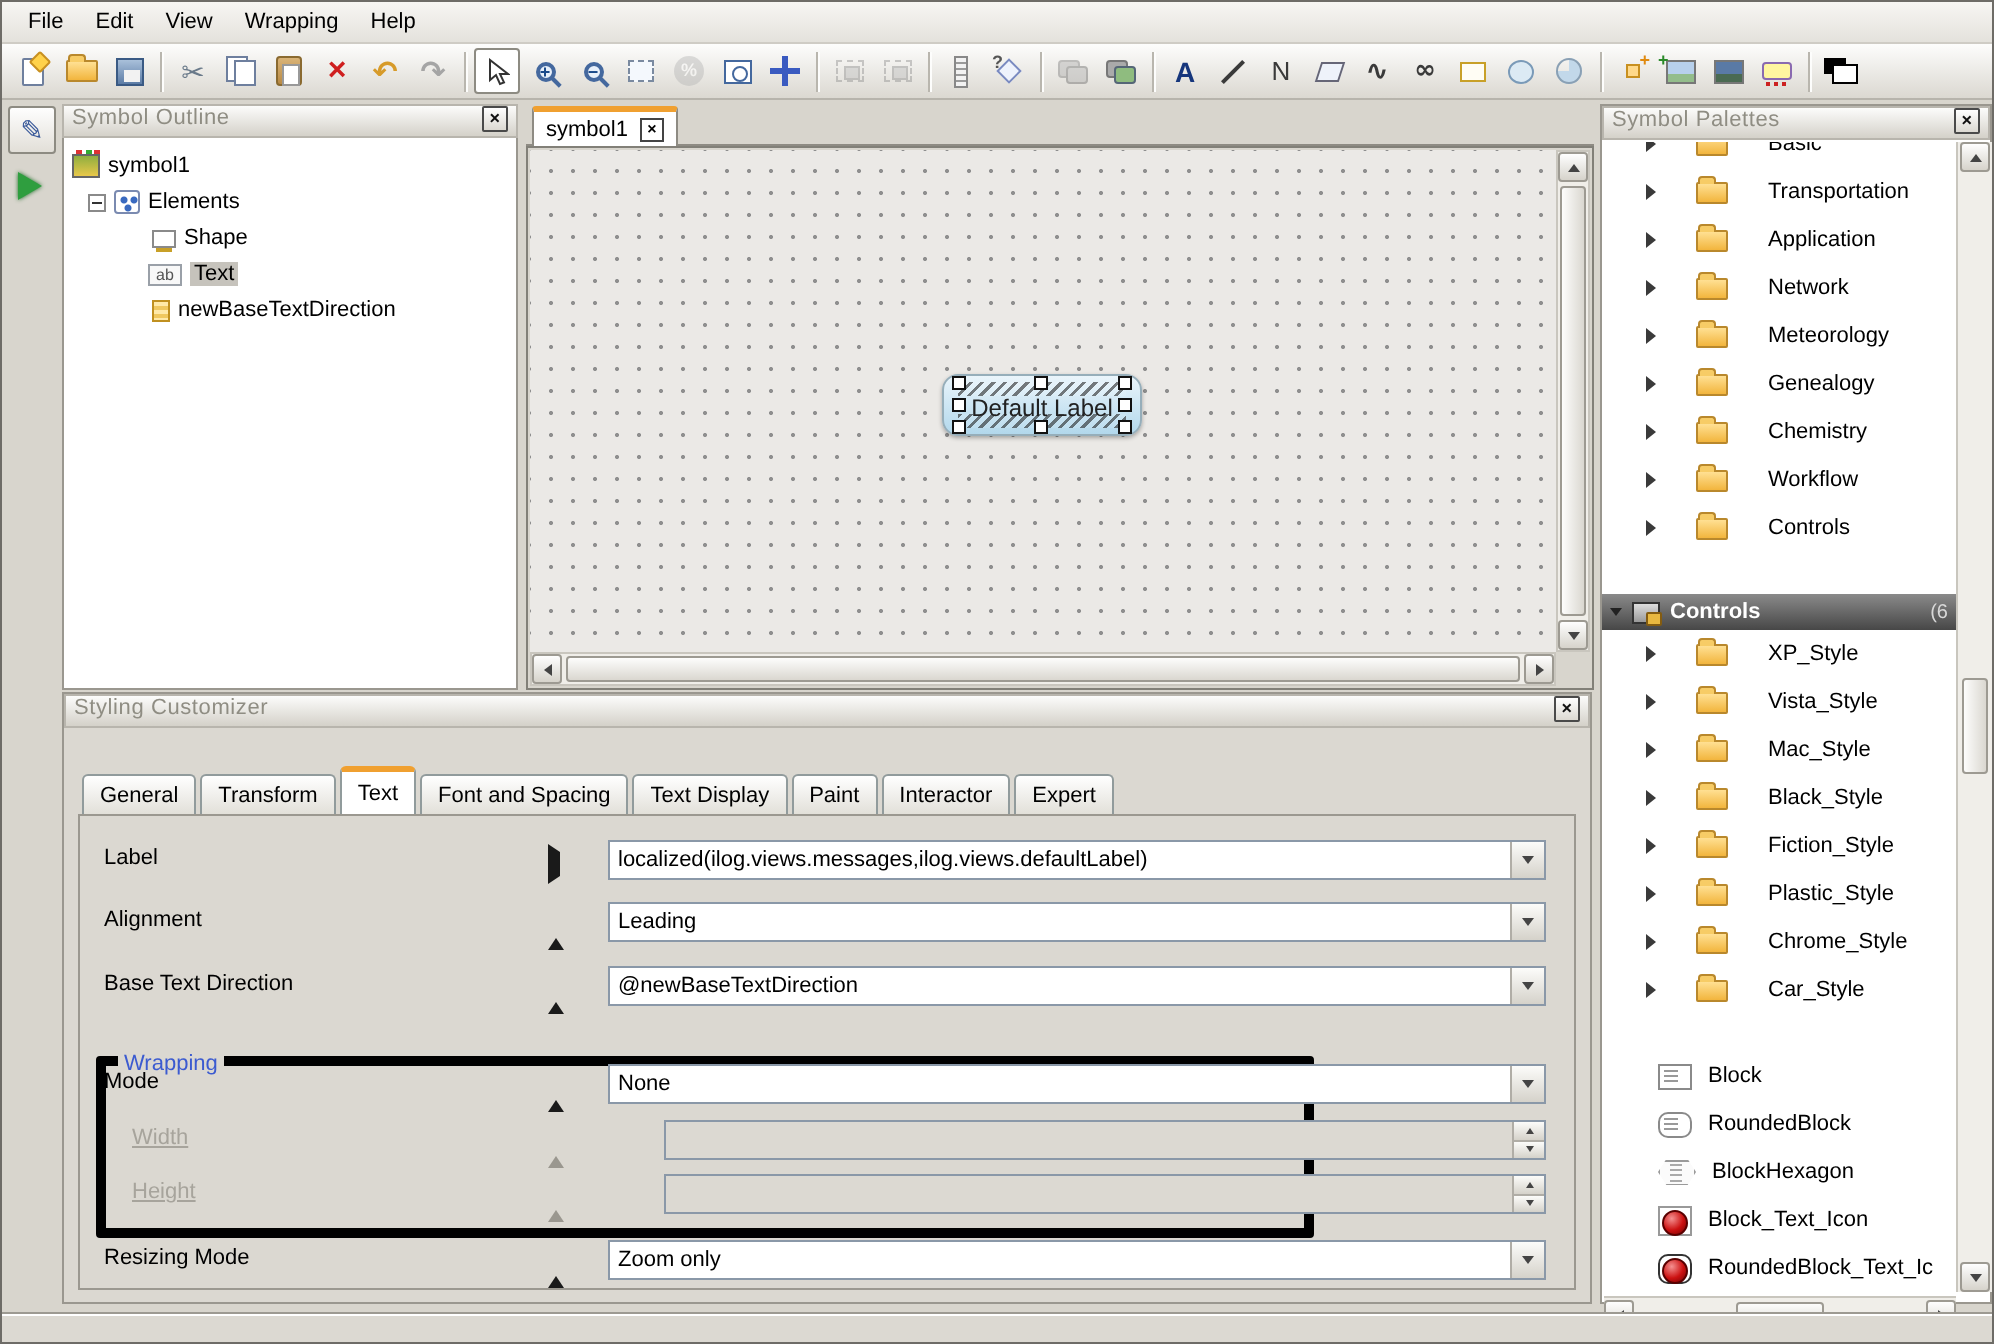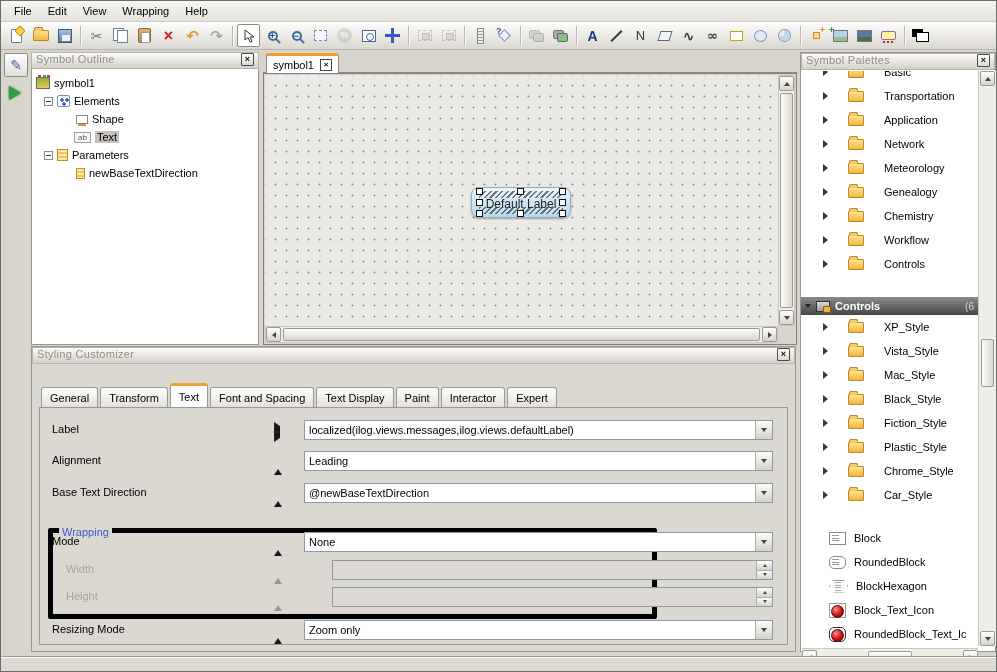--- a/index.html
+++ b/index.html
@@ -148,21 +148,21 @@
   .rp-hsb { position:absolute; left:1px; top:578px; width:176px; height:17px; background:#f0eee9; border-top:1px solid #c9c6be; }
 
   
   .customizer { position:absolute; left:31px; top:346px; width:765px; height:306px; background:#dbd8d1; border:1px solid #9a978f; }
   .cz-tabs { position:absolute; left:9px; top:37px; height:23px; display:flex; align-items:flex-end; }
   .cz-tab { height:20px; padding:0 8px; display:flex; align-items:center; background:linear-gradient(#ffffff,#e2e0d9); border:1px solid #919b9c; border-bottom:none; border-radius:3px 3px 0 0; margin-right:2px; position:relative; }
   .cz-tab.active { height:24px; background:#fff; border-top:3px solid #f0a030; z-index:2; }
   .cz-box { position:absolute; left:7px; top:60px; width:749px; height:238px; border:1px solid #9b9890; background:#dbd8d1; }
   .frow { position:absolute; left:0; right:0; height:20px; }
   .flabel { position:absolute; left:12px; top:3px; }
-  .flabel.ind { left:26px; color:#a7a49c; }
+  .flabel.ind { left:26px; color:#a7a49c;text-decoration:underline; }
   .fmark { position:absolute; left:234px; top:6px; }
   .mark-r { width:0; height:0; border-top:4px solid transparent; border-bottom:4px solid transparent; border-left:6px solid #1a1a1a; }
   .mark-u { width:0; height:0; border-left:4px solid transparent; border-right:4px solid transparent; border-bottom:6px solid #1a1a1a; }
   .mark-u.gray { border-bottom-color:#9a978f; }
   .combo { position:absolute; left:264px; right:14px; height:20px; border:1px solid #8a98a8; background:#fff; display:flex; }
   .combo .cv { flex:1; padding:2px 4px; line-height:14px; overflow:hidden; white-space:nowrap; }
   .combo .dd { width:17px; border-left:1px solid #b0ada6; background:linear-gradient(#fcfcfa,#d5d2ca); display:flex; align-items:center; justify-content:center; }
   .combo.spin { left:292px; background:#dcd9d2; }
   .combo.spin .cv { color:#888; }
   .spin-btns { width:16px; display:flex; flex-direction:column; border-left:1px solid #b0ada6; }
@@ -334,25 +334,20 @@
         <span>Elements</span>
       </div>
       <div class="trow18" style="padding-left:44px">
         <span class="ic-shape"></span>
         <span>Shape</span>
       </div>
       <div class="trow18" style="padding-left:42px">
         <span class="ic-text">ab</span>
         <span class="sel-node">Text</span>
       </div>
-      <div class="trow18" style="padding-left:12px">
-        <span class="minusbox"></span>
-        <span class="ic-params"></span>
-        <span>Parameters</span>
-      </div>
       <div class="trow18" style="padding-left:44px">
         <span class="ic-params" style="width:9px;height:11px"></span>
         <span>newBaseTextDirection</span>
       </div>
     </div>
   </div>
 
   <div class="canvas-panel">
     <div class="tabrow">
       <div class="doc-tab">

